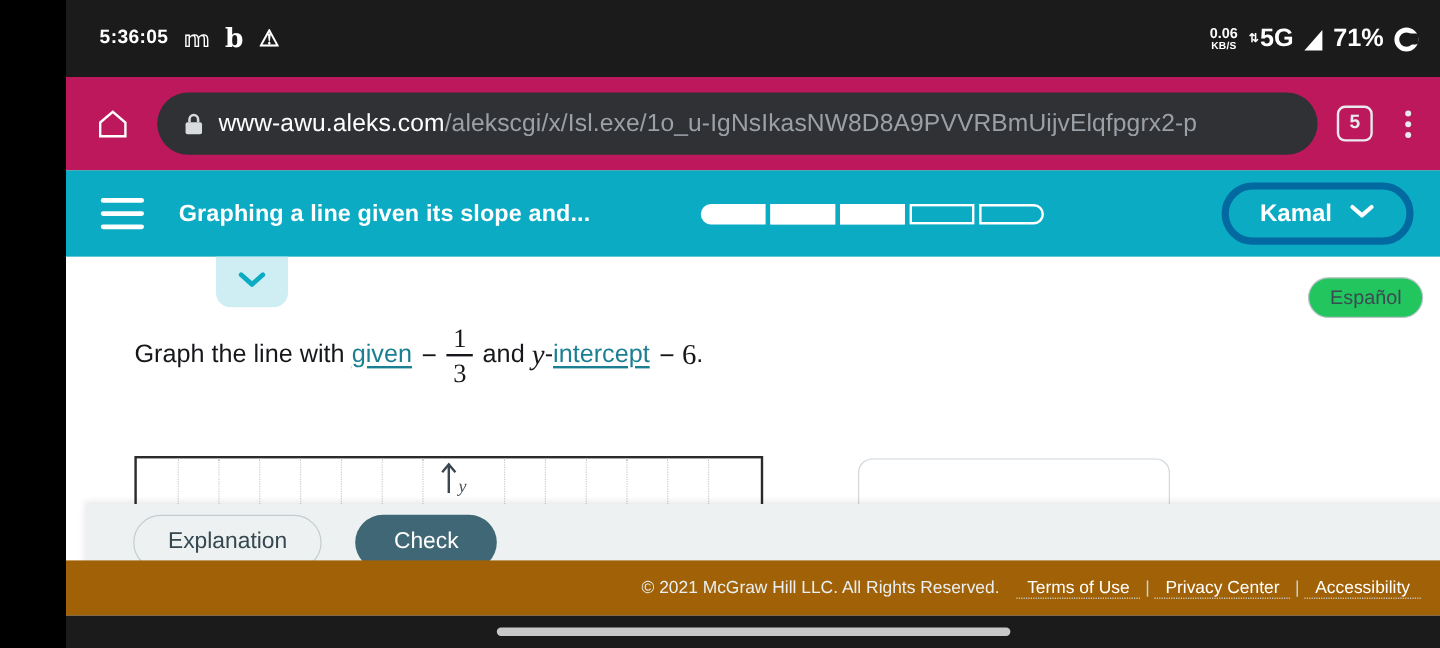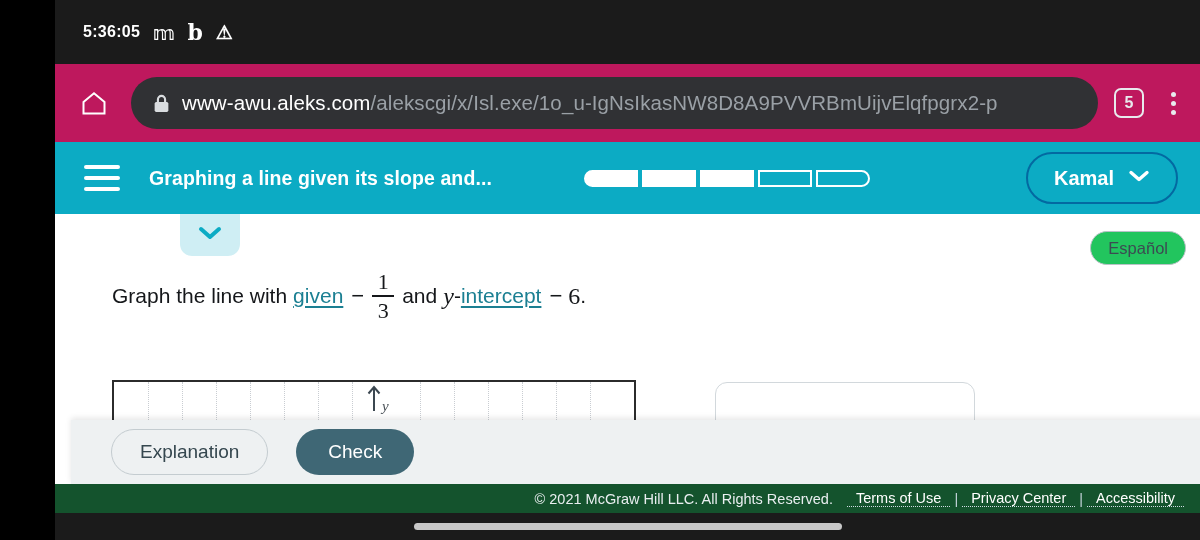--- a/index.html
+++ b/index.html
@@ -126,21 +126,21 @@
 
   .progress { margin-left: 92px; display: flex; align-items: center; gap: 4px; }
   .seg { width: 54px; height: 17px; border: 2px solid #fff; background: transparent; }
   .seg.fill { background: #fff; }
   .seg.first { border-top-left-radius: 9px; border-bottom-left-radius: 9px; }
   .seg.last  { border-top-right-radius: 9px; border-bottom-right-radius: 9px; }
 
   .user-btn {
     margin-left: auto; margin-right: 22px;
     height: 52px; min-width: 152px; padding: 0 26px;
-    border: 2px solid #0369a1; border-radius: 26px;
+    border: 6px solid #0369a1; border-radius: 26px;
     display: flex; align-items: center; justify-content: center; gap: 14px;
   }
   .user-btn .uname { color: #fff; font-size: 20px; font-weight: bold; }
 
   
   .content { position: relative; width: 100%; height: 326px; background: #fff; }
 
   .collapse-tab {
     position: absolute; left: 125px; top: 0;
     width: 60px; height: 42px;
@@ -229,22 +229,22 @@
   }
   .btn-check {
     height: 46px; padding: 0 32px; border-radius: 23px;
     background: #3f6775; border: none;
     color: #fff; font-size: 19px;
     display: flex; align-items: center; justify-content: center;
   }
 
   
   .footer {
-    position: absolute; left: 0; bottom: 27px; width: 100%; height: 29px;
-    background: #14532d;
+    position: absolute; left: 0; bottom: 27px; width: 100%; height: 46px;
+    background: #a16207;
     display: flex; align-items: center; justify-content: flex-end;
     padding-right: 16px; gap: 0;
     z-index: 21;
   }
   .copyright { color: #e9eef0; font-size: 14.5px; margin-right: 14px; }
   .flink {
     color: #ffffff; font-size: 14.5px; padding: 0 9px;
     border-bottom: 1.5px dotted #cfdde3;
   }
   .fsep { color: #c2d2d8; font-size: 14.5px; padding: 0 4px; }
@@ -265,20 +265,33 @@
   <div class="pillar-left"></div>
 
   <div class="phone">
 
     <div class="statusbar">
       <div class="sb-left">
         <div class="sb-clock">5:36:05</div>
         <div class="sb-ico glyph-m">𝕞</div>
         <div class="sb-ico glyph-b">b</div>
         <div class="sb-ico glyph-warn">⚠</div>
+      </div>
+      <div class="sb-right">
+        <div class="netspeed">
+          <span class="n1">0.06</span>
+          <span class="n2">KB/S</span>
+        </div>
+        <div class="net5g">
+          <span class="updown">⇅</span>
+          <span>5G</span>
+        </div>
+        <div class="sig-tri"></div>
+        <div class="batt-pct">71%</div>
+        <div class="batt-ring"></div>
       </div>
     </div>
 
     <div class="urlbar-row">
       <div class="home-icon">
         <svg width="28" height="28" viewBox="0 0 24 24" fill="none" stroke="#fff" stroke-width="1.7">
           <path d="M3 11.2 L12 3.6 L21 11.2 L21 21 L3 21 Z"></path>
         </svg>
       </div>
       <div class="omnibox">

